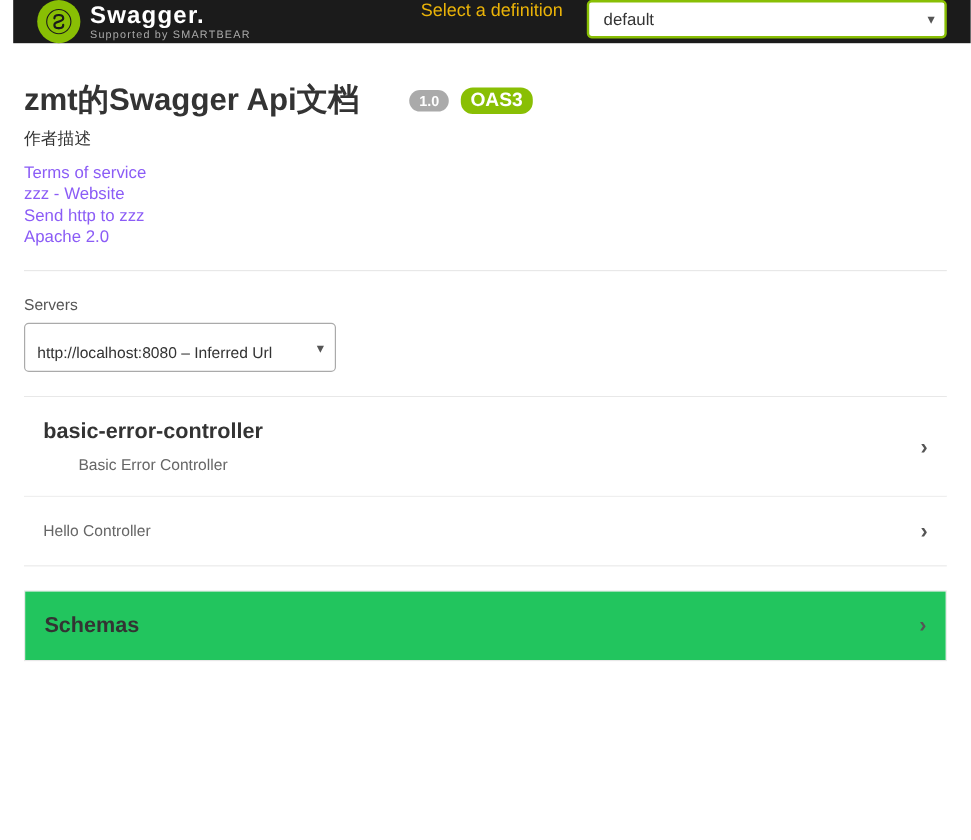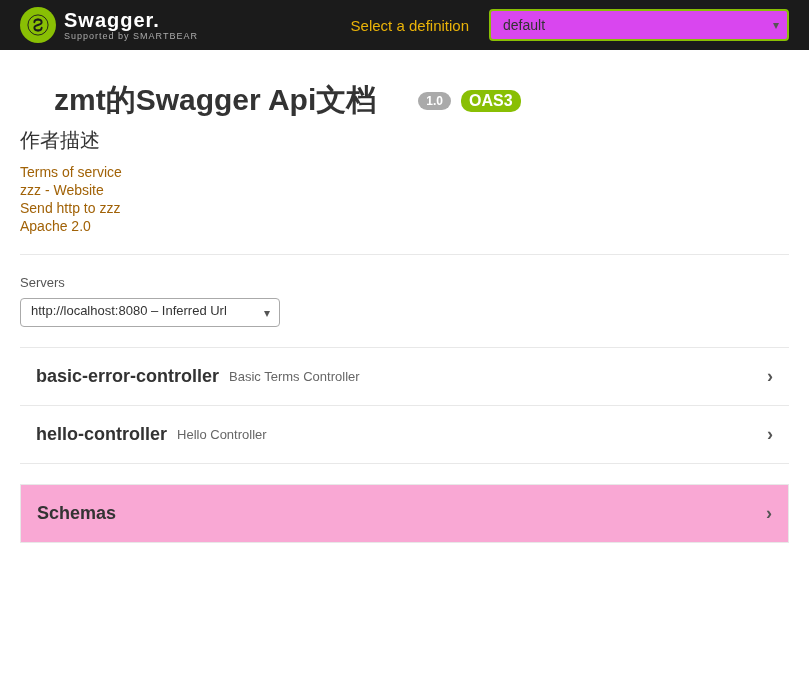--- a/index.html
+++ b/index.html
@@ -2,24 +2,25 @@
 <html><head>
   <meta charset="utf-8">
   <style>
     * { box-sizing: border-box; margin: 0; padding: 0; }
     body { font-family: sans-serif; background: #fff; color: #333; font-size: 14px; }
 
     
     .header {
       background: #1b1b1b;
       display: flex;
-      align-items: center;
+      align-items: flex-start;
       padding: 0 20px;
-      height: 50px;
+      height: 36px;
       gap: 20px;
+      margin-left: 11px;
     }
     .logo-area {
       display: flex;
       align-items: center;
       gap: 8px;
     }
     .logo-icon {
       width: 36px;
       height: 36px;
       background: #89bf04;
@@ -53,21 +54,21 @@
       font-size: 15px;
       font-weight: 500;
     }
     .definition-select-wrapper {
       position: relative;
       width: 300px;
     }
     .definition-select {
       width: 100%;
       padding: 6px 30px 6px 12px;
-      background: #d946ef;
+      background: #ffffff;
       border: 2px solid #89bf04;
       border-radius: 4px;
       font-size: 14px;
       appearance: none;
       cursor: pointer;
       color: #333;
     }
     .definition-select-arrow {
       position: absolute;
       right: 10px;
@@ -85,24 +86,23 @@
 
     
     .title-area {
       display: flex;
       align-items: center;
       gap: 10px;
       flex-wrap: wrap;
       margin-bottom: 6px;
     }
     .page-title {
-      font-size: 30px;
-      font-weight: bold;
-      color: #333;
-      margin-left: 34px;
+      font-size: 26px;
+      font-weight: bold;
+      color: #333;
     }
     .badge-version {
       background: #aaa;
       color: #fff;
       font-size: 12px;
       padding: 2px 8px;
       border-radius: 10px;
       font-weight: bold;
       margin-left: 32px;
     }
@@ -116,31 +116,31 @@
     }
     .api-docs-link {
       color: #4990e2;
       font-size: 13px;
       text-decoration: none;
       display: block;
       margin-bottom: 12px;
     }
     .author-desc {
       color: #333;
-      font-size: 20px;
+      font-size: 14px;
       margin-bottom: 10px;
     }
     .info-links {
       display: flex;
       flex-direction: column;
       gap: 2px;
       margin-bottom: 8px;
     }
     .info-link {
-      color: #a16207;
+      color: #8b5cf6;
       font-size: 14px;
       text-decoration: none;
       cursor: pointer;
     }
 
     
     .divider {
       border: none;
       border-top: 1px solid #e8e8e8;
       margin: 20px 0;
@@ -154,21 +154,21 @@
       font-size: 13px;
       color: #555;
       margin-bottom: 8px;
     }
     .server-select-wrapper {
       position: relative;
       width: 260px;
     }
     .server-select {
       width: 100%;
-      padding: 4px 30px 8px 10px;
+      padding: 16px 30px 8px 10px;
       border: 1px solid #aaa;
       border-radius: 4px;
       font-size: 13px;
       appearance: none;
       background: #fff;
       cursor: pointer;
       color: #333;
     }
     .server-select-arrow {
       position: absolute;
@@ -196,20 +196,21 @@
       align-items: center;
       justify-content: space-between;
       padding: 18px 16px 18px 16px;
       cursor: pointer;
       background: #fff;
     }
     .controller-left {
       display: flex;
       align-items: center;
       gap: 10px;
+      flex-direction: column;
     }
     .controller-name {
       font-size: 18px;
       font-weight: bold;
       color: #333;
     }
     .controller-desc {
       font-size: 13px;
       color: #666;
       font-weight: normal;
@@ -225,21 +226,21 @@
       border: 1px solid #e8e8e8;
       border-radius: 0;
       margin-top: 20px;
     }
     .schemas-row {
       display: flex;
       align-items: center;
       justify-content: space-between;
       padding: 18px 16px;
       cursor: pointer;
-      background: #f9a8d4;
+      background: #22c55e;
       gap: 44px;
     }
     .schemas-name {
       font-size: 18px;
       font-weight: bold;
       color: #333;
     }
   </style>
 </head>
 <body>
@@ -294,30 +295,29 @@
       <span class="server-select-arrow">▾</span>
     </div>
   </div>
 
   <hr class="divider2">
 
   <div class="controller-section">
     <div class="controller-row">
       <div class="controller-left">
         <span class="controller-name">basic-error-controller</span>
-        <span class="controller-desc">Basic Terms Controller</span>
+        <span class="controller-desc">Basic Error Controller</span>
       </div>
       <span class="chevron-right">›</span>
     </div>
   </div>
 
   <div class="controller-section">
     <div class="controller-row">
       <div class="controller-left">
-        <span class="controller-name">hello-controller</span>
         <span class="controller-desc">Hello Controller</span>
       </div>
       <span class="chevron-right">›</span>
     </div>
   </div>
 
   <div class="schemas-section">
     <div class="schemas-row">
       <span class="schemas-name">Schemas</span>
       <span class="chevron-right">›</span>

